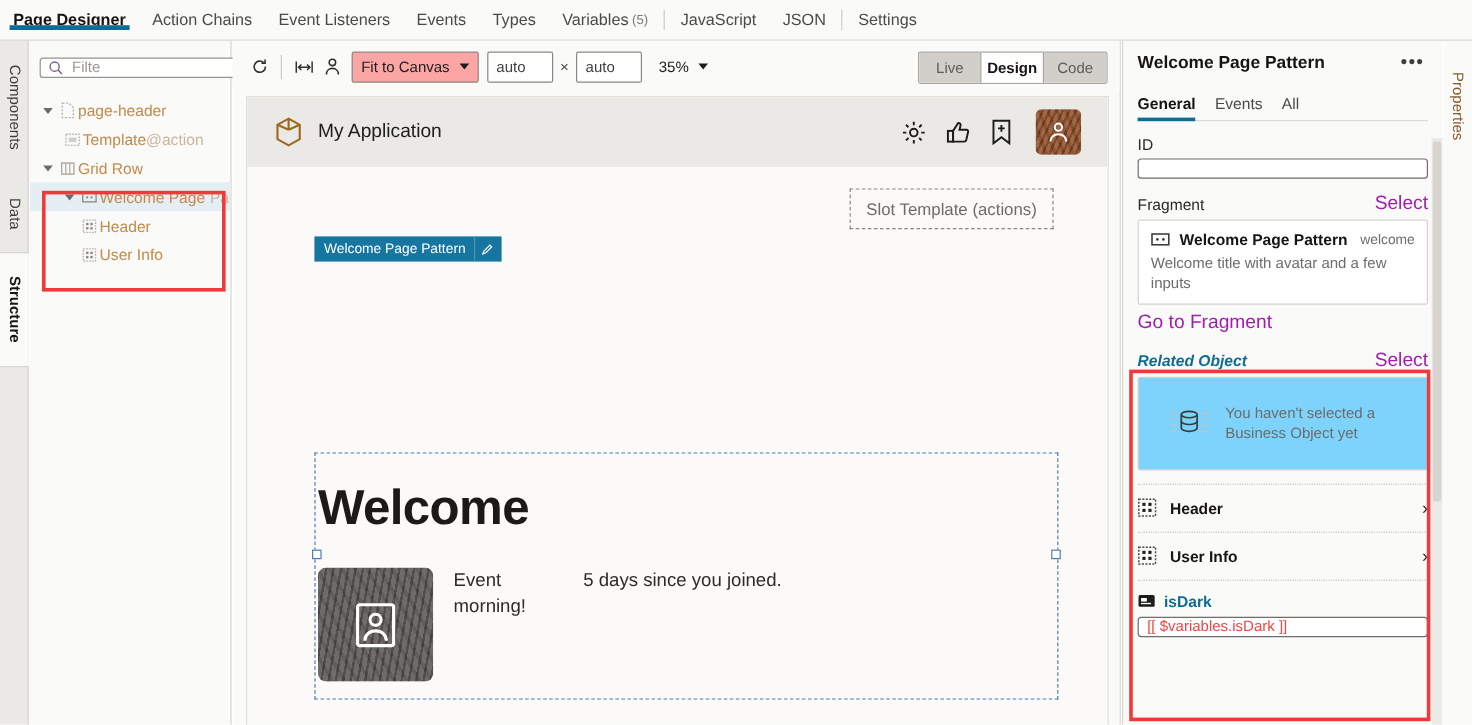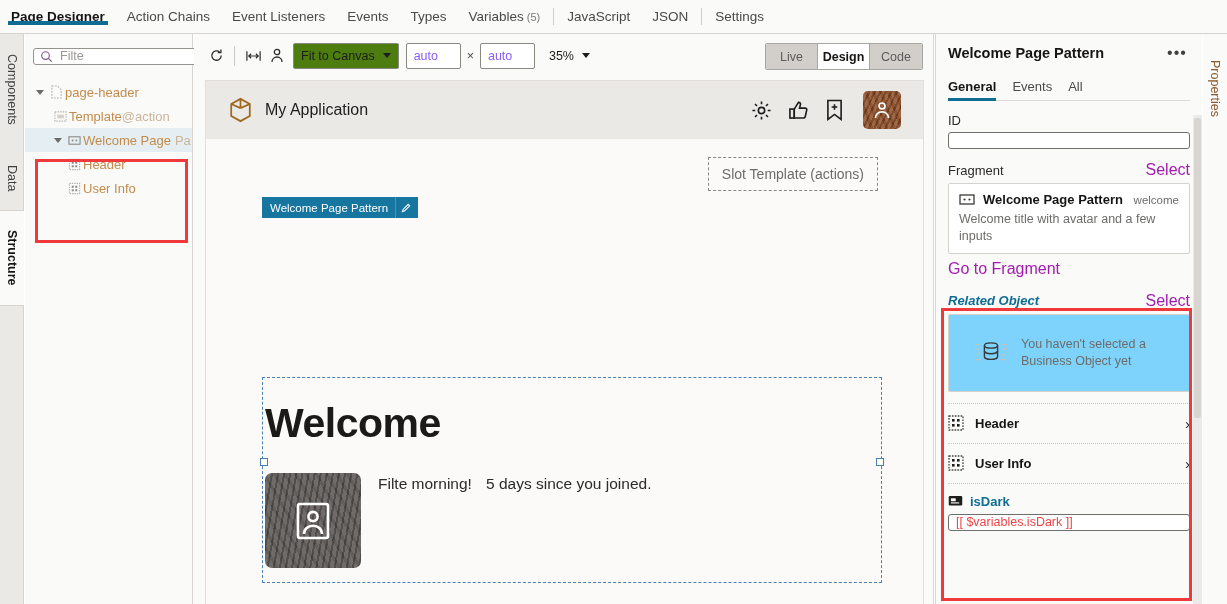--- a/index.html
+++ b/index.html
@@ -89,28 +89,28 @@
   .ctool{
     height:43px;display:flex;align-items:center;padding:0 10px;box-sizing:border-box;
     background:#fafaf9;position:relative;
   }
   .ticonbtn{
     width:24px;height:24px;display:flex;align-items:center;justify-content:center;
     cursor:pointer;color:#2f2f2e;
   }
   .vsep{width:1px;height:20px;background:#ccc9c5;margin:0 6px;}
   .selctl{
-    height:26px;min-width:105px;border:1px solid #8a8883;border-radius:2px;background:#4d7c0f;
+    height:26px;min-width:105px;border:1px solid #8a8883;border-radius:2px;background:#fca5a5;
     display:flex;align-items:center;justify-content:space-between;padding:0 7px;
     font-size:12.5px;color:#1d1d1b;box-sizing:border-box;cursor:pointer;margin-left:4px;
   }
   .caret{width:0;height:0;border-left:4px solid transparent;border-right:4px solid transparent;border-top:5px solid #1d1d1b;margin-left:8px;}
   .numbox{
     width:55px;height:26px;border:1px solid #8a8883;border-radius:2px;background:#fff;
-    font-size:12.5px;color:#8b5cf6;display:flex;align-items:center;padding:0 7px;
+    font-size:12.5px;color:#404040;display:flex;align-items:center;padding:0 7px;
     box-sizing:border-box;margin-left:7px;
   }
   .xsign{margin:0 6px;color:#4a4a49;font-size:12.5px;}
   .zoomlvl{font-size:12.5px;color:#1d1d1b;margin-left:14px;display:flex;align-items:center;cursor:pointer;}
   .modegrp{position:absolute;right:10px;top:9px;display:flex;border:1px solid #a8a6a1;border-radius:2px;overflow:hidden;}
   .modebtn{
     width:52px;height:25px;display:flex;align-items:center;justify-content:center;
     font-size:12.5px;color:#5d5c5a;background:#d2cfcb;cursor:pointer;
     border-right:1px solid #a8a6a1;box-sizing:border-box;
   }
@@ -319,20 +319,33 @@
         <span class="ticon">
           <svg width="13" height="13" viewBox="0 0 14 14">
               <rect x="1" y="2" width="12" height="10" fill="none" stroke="#b9b6b1" stroke-width="1.2" stroke-dasharray="1.6 1.2"></rect>
               <rect x="3.5" y="5" width="7" height="4" fill="#d3d0cb"></rect>
             </svg>
         </span>
         <span class="tlabel">Template</span>
         <span class="sub">@action</span>
       </div>
 
+      <div class="trow ind1">
+        <span class="twist">
+            <i class="tri"></i>
+          </span>
+        <span class="ticon">
+          <svg width="13" height="13" viewBox="0 0 14 14">
+              <rect x="1.5" y="2" width="11" height="10" fill="none" stroke="#a9a6a1" stroke-width="1.2"></rect>
+              <line x1="5.2" y1="2" x2="5.2" y2="12" stroke="#a9a6a1" stroke-width="1.1"></line>
+              <line x1="8.8" y1="2" x2="8.8" y2="12" stroke="#a9a6a1" stroke-width="1.1"></line>
+            </svg>
+        </span>
+        <span class="tlabel">Grid Row</span>
+      </div>
 
       <div class="trow ind2 sel">
         <span class="twist">
             <i class="tri"></i>
           </span>
         <span class="ticon">
           <svg width="13" height="13" viewBox="0 0 14 14">
               <rect x="1" y="3" width="12" height="8" fill="none" stroke="#8e8b86" stroke-width="1.2"></rect>
               <circle cx="5" cy="7" r="1" fill="#8e8b86"></circle>
               <circle cx="9" cy="7" r="1" fill="#8e8b86"></circle>
@@ -488,21 +501,21 @@
         <div class="userrow">
           <div class="bigavatar">
             <span style="display:flex">
               <svg width="40" height="40" viewBox="0 0 40 40">
                 <rect x="5" y="3" width="30" height="34" rx="2" fill="none" stroke="#fff" stroke-width="2.6"></rect>
                 <circle cx="20" cy="15.5" r="4.6" fill="none" stroke="#fff" stroke-width="2.6"></circle>
                 <path d="M11 33c0-5 4-8.3 9-8.3s9 3.3 9 8.3" fill="none" stroke="#fff" stroke-width="2.6"></path>
               </svg>
             </span>
           </div>
-          <div class="greet">Filte morning!</div>
+          <div class="greet">Event morning!</div>
           <div class="since">5 days since you joined.</div>
         </div>
       </div>
     </div>
   </div>
 
   <div class="props">
     <div class="prophdr">
       <span class="proptitle">Welcome Page Pattern</span>
       <span class="dots">•••</span>

